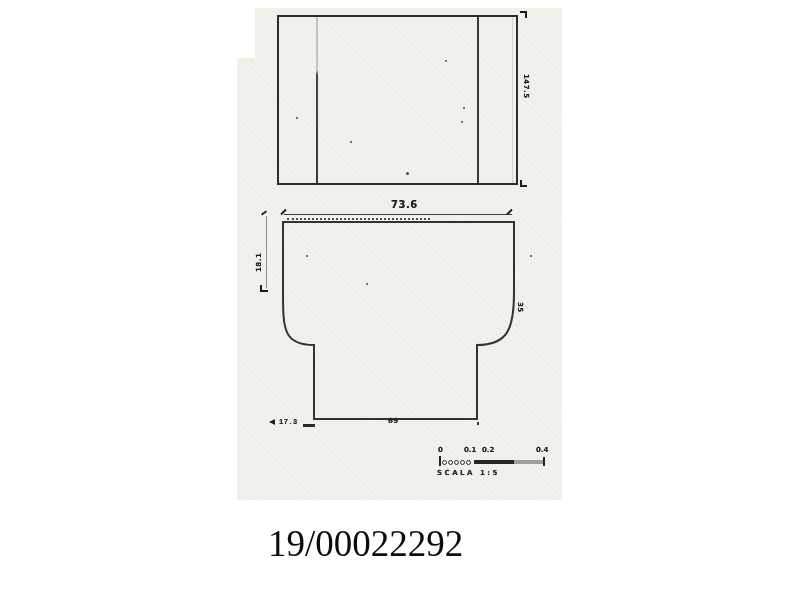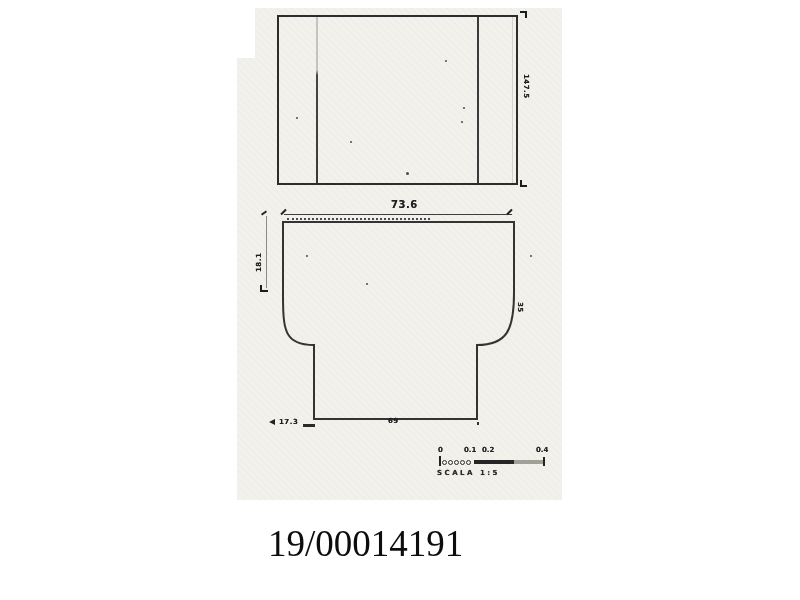--- a/index.html
+++ b/index.html
@@ -79,21 +79,21 @@
   <div class="abs dim" style="left:391px;top:200px;">73.6</div>
 
   <div class="abs dimline-left"></div>
   <div class="abs tick-l-top"></div>
   <div class="abs dim dim-sm rotm90" style="left:256px;top:272px;">18.1</div>
   <div class="abs tick tick-l-bot"></div>
 
   <div class="abs dim dim-sm rot90" style="left:523px;top:302px;">35</div>
 
   <div class="abs tri-left" style="left:269px;top:419px;"></div>
-  <div class="abs dim dim-sm" style="left:279px;top:419px;">17.3</div>
+  <div class="abs dim dim-sm" style="left:279px;top:419px;font-family:Liberation Mono, monospace;">17.3</div>
   <div class="abs dash-mark"></div>
   <div class="abs dim dim-sm" style="left:388px;top:418px;">69</div>
   <div class="abs dot-mark"></div>
 
   <div class="abs sb-label" style="left:438px;top:447px;">0</div>
   <div class="abs sb-label" style="left:464px;top:447px;">0.1</div>
   <div class="abs sb-label" style="left:482px;top:447px;">0.2</div>
   <div class="abs sb-label" style="left:536px;top:447px;">0.4</div>
 
   <div class="abs sb-tick" style="left:439px;top:456px;height:10px;"></div>
@@ -110,15 +110,15 @@
   <div class="abs speck" style="left:296px;top:117px;"></div>
   <div class="abs speck" style="left:445px;top:60px;"></div>
   <div class="abs speck" style="left:463px;top:107px;"></div>
   <div class="abs speck" style="left:461px;top:121px;"></div>
   <div class="abs speck" style="left:350px;top:141px;"></div>
   <div class="abs speck" style="left:406px;top:172px;width:3px;height:3px;"></div>
   <div class="abs speck" style="left:306px;top:255px;"></div>
   <div class="abs speck" style="left:366px;top:283px;"></div>
   <div class="abs speck" style="left:530px;top:255px;"></div>
 
-  <div class="abs doc-number">19/00014191</div>
+  <div class="abs doc-number">19/00022292</div>
 
 </div>
 
 </body></html>

